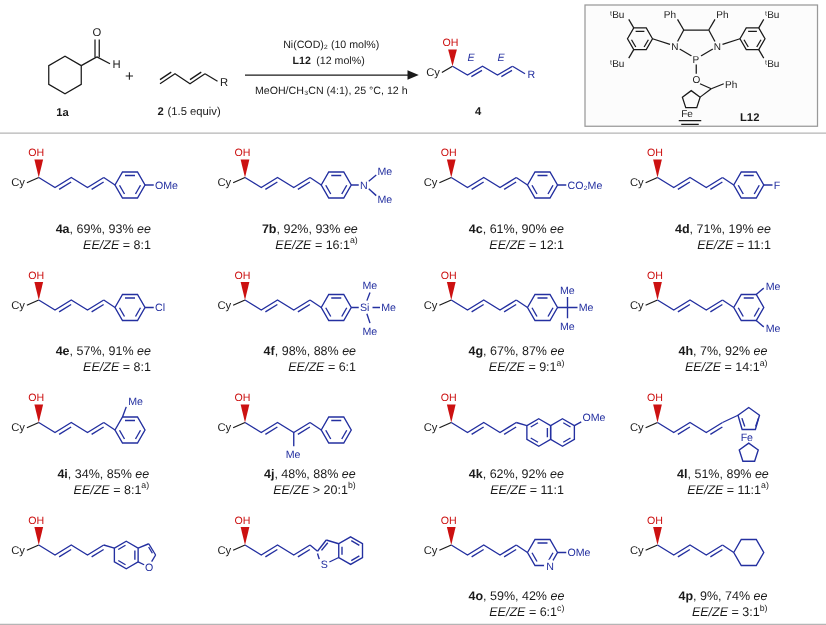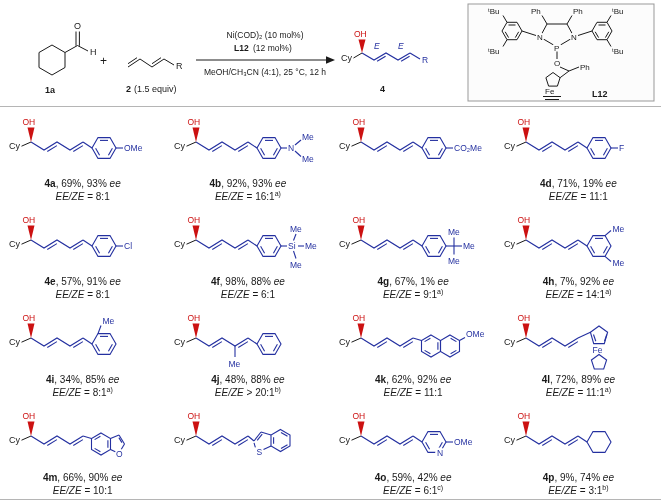--- a/index.html
+++ b/index.html
@@ -13,21 +13,21 @@
   .grid {
     width:661px; height:394px;
     display:grid;
     grid-template-columns:repeat(4,1fr);
     grid-template-rows:repeat(4,1fr);
     border-top:1px solid #b5b5b5;
     border-bottom:1px solid #b5b5b5;
   }
   .cell { display:flex; flex-direction:column; align-items:center; padding-top:5px; overflow:hidden; }
   .struct { width:152px; height:64px; flex:0 0 auto; margin-bottom:1px; }
-  .cap { text-align:center; font-size:10px; line-height:13px; color:#1a1a1a; }
+  .cap { text-align:right; font-size:10px; line-height:13px; color:#1a1a1a; }
   .cap sup { font-size:7px; line-height:0; }
   .s-bold { font-weight:bold; }
   .s-it { font-style:italic; }
   svg text { font-family:"Liberation Sans", sans-serif; }
   .bl { stroke:#2430a0; stroke-width:1.1; fill:none; }
   .bk { stroke:#1a1a1a; stroke-width:1; fill:none; }
   .ring { stroke:#2430a0; stroke-width:1.1; fill:none; }
   .wedge { fill:#cc1111; stroke:none; }
   .atom-b { fill:#2430a0; font-size:8.5px; }
   .atom-k { fill:#1a1a1a; font-size:9px; }
@@ -179,32 +179,36 @@
         <use href="#core"></use>
           <use href="#ringB"></use>
         <line x1="109" y1="36" x2="115" y2="36" class="bl"></line>
         <text x="116" y="39" class="atom-b">N</text>
         <line x1="123" y1="33" x2="129" y2="28" class="bl"></line>
         <text x="130" y="28" class="atom-b">Me</text>
         <line x1="123" y1="39" x2="129" y2="44.5" class="bl"></line>
         <text x="130" y="50" class="atom-b">Me</text>
       </svg>
       <div class="cap">
-        <div><span class="s-bold">4b</span><span>, 92%, 93% </span><span class="s-it">ee</span></div>
+        <div><span class="s-bold">7b</span><span>, 92%, 93% </span><span class="s-it">ee</span></div>
         <div><span class="s-it">EE/ZE</span><span> = 16:1</span><sup>a)</sup></div>
       </div>
     </div>
 
     <div class="cell">
       <svg class="struct" viewBox="0 0 152 64">
         <use href="#core"></use>
           <use href="#ringB"></use>
         <line x1="109" y1="36" x2="116" y2="36" class="bl"></line>
         <text x="117" y="39" class="atom-b">CO₂Me</text>
       </svg>
+      <div class="cap">
+        <div><span class="s-bold">4c</span><span>, 61%, 90% </span><span class="s-it">ee</span></div>
+        <div><span class="s-it">EE/ZE</span><span> = 12:1</span><sup></sup></div>
+      </div>
     </div>
 
     <div class="cell">
       <svg class="struct" viewBox="0 0 152 64">
         <use href="#core"></use>
           <use href="#ringB"></use>
         <line x1="109" y1="36" x2="116" y2="36" class="bl"></line>
         <text x="117" y="39" class="atom-b">F</text>
       </svg>
       <div class="cap">
@@ -251,21 +255,21 @@
           <use href="#ringB"></use>
         <line x1="109" y1="36" x2="117" y2="36" class="bl"></line>
         <line x1="117" y1="36" x2="117" y2="27.5" class="bl"></line>
         <text x="111" y="25" class="atom-b">Me</text>
         <line x1="117" y1="36" x2="125" y2="36" class="bl"></line>
         <text x="126" y="39" class="atom-b">Me</text>
         <line x1="117" y1="36" x2="117" y2="44.5" class="bl"></line>
         <text x="111" y="54" class="atom-b">Me</text>
       </svg>
       <div class="cap">
-        <div><span class="s-bold">4g</span><span>, 67%, 1% </span><span class="s-it">ee</span></div>
+        <div><span class="s-bold">4g</span><span>, 67%, 87% </span><span class="s-it">ee</span></div>
         <div><span class="s-it">EE/ZE</span><span> = 9:1</span><sup>a)</sup></div>
       </div>
     </div>
 
     <div class="cell">
       <svg class="struct" viewBox="0 0 152 64">
         <use href="#core"></use>
           <use href="#ringB"></use>
         <line x1="103" y1="25.6" x2="109" y2="20.5" class="bl"></line>
         <text x="110.5" y="22" class="atom-b">Me</text>
@@ -328,44 +332,40 @@
       <svg class="struct" viewBox="0 0 152 64">
         <use href="#core"></use>
         <line x1="76" y1="30" x2="88.4" y2="24.2" class="bl"></line>
         <polygon points="97,18 88.4,24.2 91.7,35.6 102.3,35.6 105.6,24.2" class="ring"></polygon>
         <line x1="91.5" y1="26.5" x2="93.8" y2="33.2" class="bl"></line>
         <line x1="102.5" y1="33.2" x2="104.8" y2="26.5" class="bl"></line>
         <text x="90.5" y="44.5" class="atom-b">Fe</text>
         <polygon points="97,46.5 89.4,52 92.3,61 101.7,61 104.6,52" class="ring"></polygon>
       </svg>
       <div class="cap">
-        <div><span class="s-bold">4l</span><span>, 72%, 89% </span><span class="s-it">ee</span></div>
+        <div><span class="s-bold">4l</span><span>, 51%, 89% </span><span class="s-it">ee</span></div>
         <div><span class="s-it">EE/ZE</span><span> = 11:1</span><sup>a)</sup></div>
       </div>
     </div>
 
     <div class="cell">
       <svg class="struct" viewBox="0 0 152 64">
         <use href="#core"></use>
         <line x1="76" y1="30" x2="84.5" y2="32.5" class="bl"></line>
         <polygon points="94,27 103.5,32.5 103.5,43.5 94,49 84.5,43.5 84.5,32.5" class="ring"></polygon>
         <line x1="87.6" y1="33.6" x2="93.4" y2="30.2" class="bl"></line>
         <line x1="87.6" y1="42.4" x2="93.4" y2="45.8" class="bl"></line>
         <line x1="100.9" y1="34.3" x2="100.9" y2="41.7" class="bl"></line>
         <line x1="103.5" y1="32.5" x2="112" y2="29" class="bl"></line>
         <line x1="112" y1="29" x2="117.5" y2="38" class="bl"></line>
         <line x1="117.5" y1="38" x2="114.3" y2="43.3" class="bl"></line>
         <line x1="108.3" y1="45.8" x2="103.5" y2="43.5" class="bl"></line>
         <text x="109" y="50.5" class="atom-b">O</text>
         <line x1="111.9" y1="31.6" x2="114.9" y2="36.6" class="bl"></line>
       </svg>
-      <div class="cap">
-        <div><span class="s-bold">4m</span><span>, 66%, 90% </span><span class="s-it">ee</span></div>
-        <div><span class="s-it">EE/ZE</span><span> = 10:1</span><sup></sup></div>
-      </div>
     </div>
 
     <div class="cell">
       <svg class="struct" viewBox="0 0 152 64">
         <use href="#core"></use>
         <line x1="76" y1="30" x2="82" y2="35" class="bl"></line>
         <line x1="82" y1="35" x2="89" y2="26" class="bl"></line>
         <line x1="89" y1="26" x2="99" y2="29" class="bl"></line>
         <line x1="99" y1="40" x2="91.5" y2="43.6" class="bl"></line>
         <line x1="83.4" y1="41.3" x2="82" y2="36.8" class="bl"></line>

